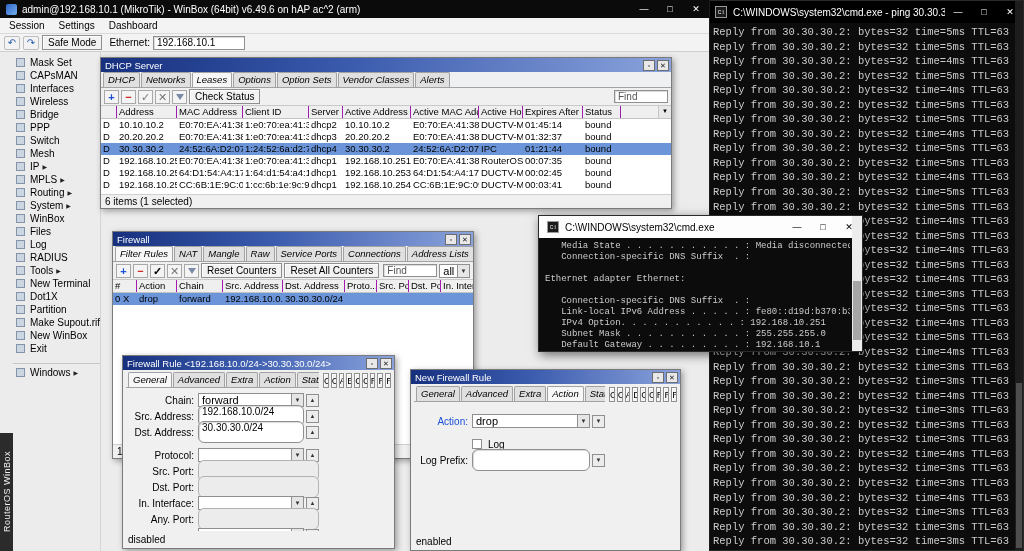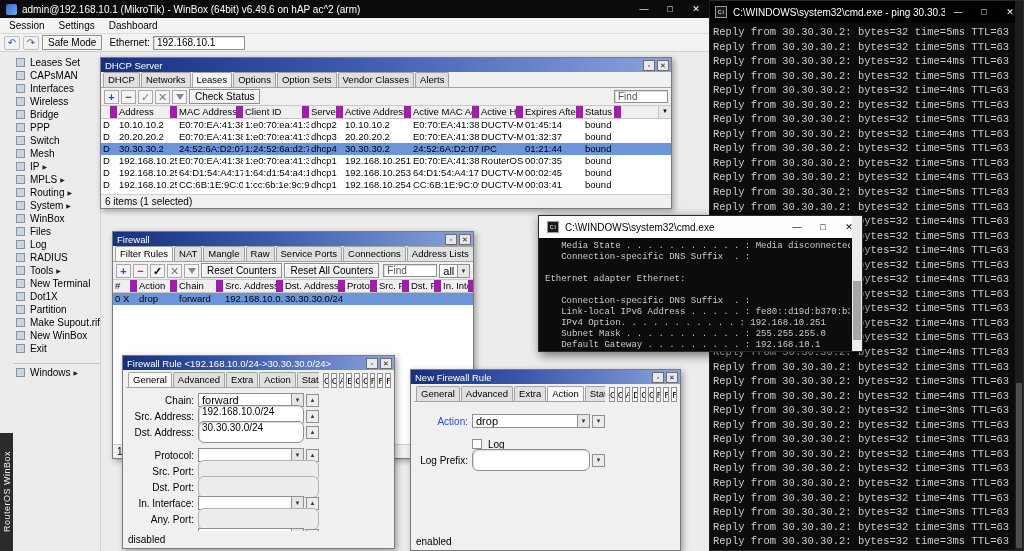--- a/index.html
+++ b/index.html
@@ -81,34 +81,34 @@
   #fwrule { left:122px; top:355px; width:273px; height:194px; z-index:5; }
   #newrule { left:410px; top:369px; width:271px; height:182px; z-index:6; }
   .mtitle { height:14px; background:linear-gradient(90deg,#16307e 0%,#3c5cae 45%,#8aa3dc 100%);
             color:#fff; display:flex; align-items:center; padding:0 2px 0 4px; flex:0 0 auto; }
   .mtitle-text { flex:1; font-size:9.5px; white-space:nowrap; overflow:hidden; }
   .mbtn { width:12px; height:11px; background:#e8e8e8; border:1px solid #6d6d6d; color:#222;
           font-size:7px; line-height:9px; text-align:center; margin-left:2px; flex:0 0 auto; }
   .mtabs { display:flex; align-items:flex-end; padding:2px 2px 0 2px; border-bottom:1px solid #a2a2a2;
            background:#eef0f2; flex:0 0 auto; height:16px; overflow:hidden; }
   .tab { font-size:9.5px; padding:1px 4px 2px; border:1px solid #a2a2a2; border-bottom:none;
-         background:#e0e0e0; margin-right:1px; border-radius:2px 2px 0 0; white-space:nowrap; }
+         background:#e0e0e0; margin-right:1px; border-radius:2px 2px 0 0; white-space:nowrap;font-style:italic; }
   .tab.active { background:#f7f7f7; }
   .mtoolbar { height:18px; display:flex; align-items:center; gap:2px; padding:0 3px;
               border-bottom:1px solid #c9c9c9; background:#f0f0f0; flex:0 0 auto; overflow:hidden; }
   .tico { width:15px; height:14px; border:1px solid #a8a8a8; background:#f4f4f4; text-align:center;
           line-height:12px; font-size:11px; font-weight:bold; flex:0 0 auto;
           display:flex; align-items:center; justify-content:center; }
   .tico.plus { color:#1d4fd7; } .tico.minus { color:#cc2222; } .tico.gray { color:#777; font-weight:normal; }
   .funnel { width:0; height:0; border-left:4px solid transparent; border-right:4px solid transparent;
             border-top:6px solid #7a8ba8; }
   .findbox { width:54px; height:13px; font-size:10px; color:#555; padding:0 3px; line-height:11px; flex:0 0 auto;}
   .mtable { flex:1; background:#fff; overflow:hidden; display:flex; flex-direction:column; }
   .thead { display:flex; height:13px; background:#efefef; border-bottom:1px solid #c4c4c4; flex:0 0 auto; }
-  .th { font-size:9.5px; padding:0 2px; border-right:7px solid #a21caf; white-space:nowrap;
+  .th { font-size:9.5px; padding:0 2px; border-right:1px solid #a21caf; white-space:nowrap;
         overflow:hidden; line-height:12px; flex:0 0 auto; }
   .colsel { margin-left:auto; width:13px; height:12px; background:#e8e8e8; border-left:1px solid #c4c4c4;
             font-size:6px; text-align:center; line-height:11px; flex:0 0 auto; }
   .trow { display:flex; height:12px; }
   .trow.sel { background:#6b95d8; }
   .td { font-size:9.5px; padding:0 2px; white-space:nowrap; overflow:hidden; line-height:12px; flex:0 0 auto; }
   .mstatus { height:14px; font-size:10px; padding:1px 4px; border-top:1px solid #cfcfcf;
              background:#f0f0f0; flex:0 0 auto; white-space:nowrap; overflow:hidden; }
   #dhcp .cf{width:16px} #dhcp .c0{width:60px} #dhcp .c1{width:66px} #dhcp .c2{width:66px}
   #dhcp .c3{width:34px} #dhcp .c4{width:68px} #dhcp .c5{width:68px} #dhcp .c6{width:44px}
@@ -214,21 +214,21 @@
     <span class="icobtn">↷</span>
     <button class="pbtn">Safe Mode</button>
     <span class="wb-session-label">Ethernet:</span>
     <span class="sunk wb-session">192.168.10.1</span>
   </div>
   <div class="wb-main">
     <div class="wb-sidebar">
 
         <div class="sb-item">
           <span class="sb-ico"></span>
-          <span class="sb-label">Leases Set</span>
+          <span class="sb-label">Mask Set</span>
           <span class="sb-arrow"></span>
         </div>
 
         <div class="sb-item">
           <span class="sb-ico"></span>
           <span class="sb-label">CAPsMAN</span>
           <span class="sb-arrow"></span>
         </div>
 
         <div class="sb-item">

